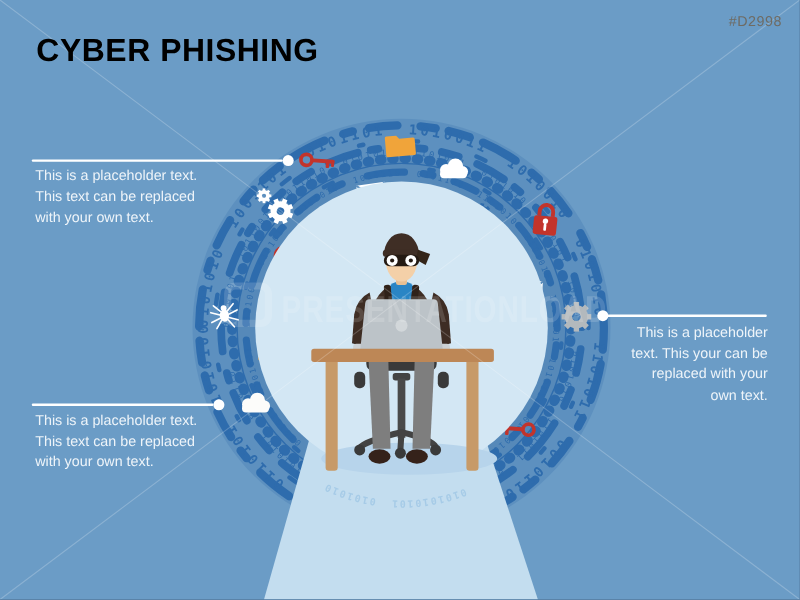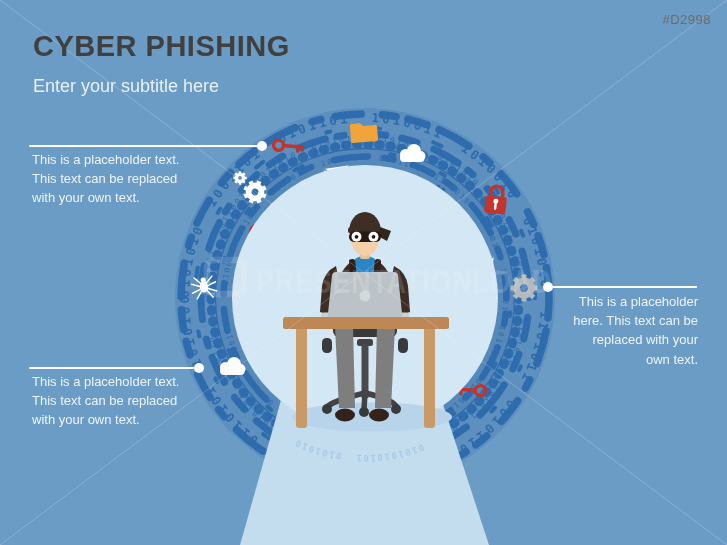--- a/index.html
+++ b/index.html
@@ -4,21 +4,21 @@
 <style>
   html,body{margin:0;padding:0;background:#4a6b8a;}
   .stage{
     position:relative;width:727px;height:545px;overflow:hidden;
     background:#6b9cc6;
     font-family:"Liberation Sans", sans-serif;
   }
   .stage svg{position:absolute;left:0;top:0;z-index:1;}
   .txt{position:absolute;z-index:3;color:#fff;}
   .slide-title{
-    left:33px;top:30px;font-size:29px;font-weight:700;letter-spacing:.5px;color:#404040;
+    left:33px;top:30px;font-size:29px;font-weight:700;letter-spacing:.5px;color:#000000;
   }
   .slide-subtitle{
     left:33px;top:76px;font-size:18px;font-weight:400;color:#e9f1f8;
   }
   .product-code{
     right:16px;top:12px;font-size:13px;letter-spacing:.5px;color:#6e6b64;z-index:4;position:absolute;
   }
   .callout-text{
     font-size:13px;line-height:1.48;color:#eef4f9;white-space:pre-line;
   }
@@ -240,27 +240,26 @@
 
     <g>
       <line x1="0" y1="0" x2="727" y2="545" stroke="rgba(255,255,255,0.22)" stroke-width="1"></line>
       <line x1="727" y1="0" x2="0" y2="545" stroke="rgba(255,255,255,0.22)" stroke-width="1"></line>
       <rect x="207" y="260" width="37" height="34" rx="7" fill="none" stroke="rgba(255,255,255,0.15)" stroke-width="6.5"></rect>
       <text x="256" y="293" class="brand-wm" textLength="296" lengthAdjust="spacingAndGlyphs">PRESENTATIONLOAD</text>
     </g>
   </svg>
 
   <div class="txt slide-title">CYBER PHISHING</div>
-  <div class="txt slide-subtitle">Enter your subtitle here</div>
   <div class="product-code">#D2998</div>
 
   <div class="txt callout-text co-tl">This is a placeholder text.
 This text can be replaced
 with your own text.</div>
   <div class="txt callout-text co-bl">This is a placeholder text.
 This text can be replaced
 with your own text.</div>
   <div class="txt callout-text co-r">This is a placeholder
-here. This text can be
+text. This your can be
 replaced with your
 own text.</div>
 
 </div>
 
 </body></html>

